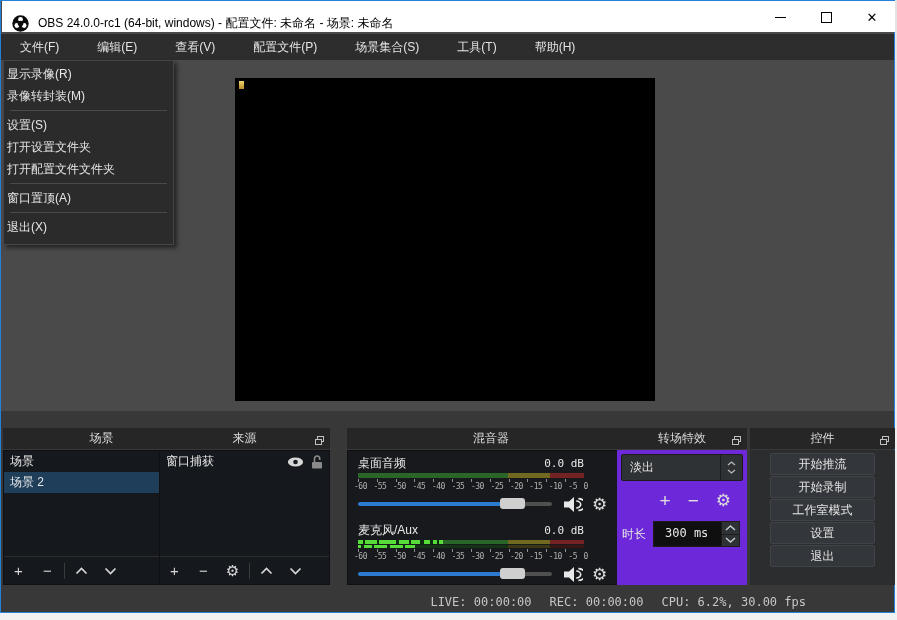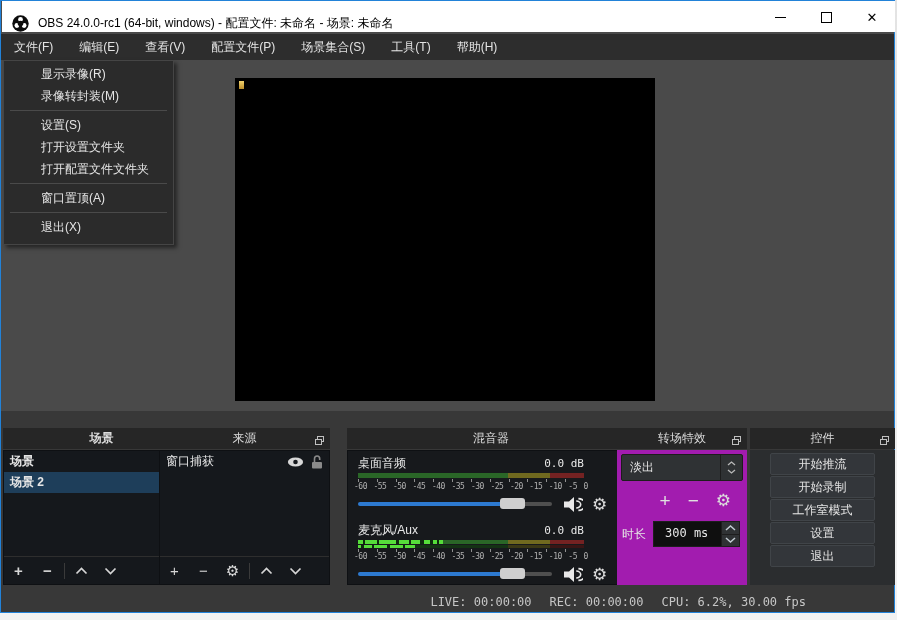--- a/index.html
+++ b/index.html
@@ -15,40 +15,40 @@
   .titlebar{position:absolute;left:1px;top:0;width:100%;height:31px;background:#ffffff;display:flex;align-items:flex-end;}
   .app-logo{margin-left:10px;display:flex;align-items:center;}
   .title-text{margin-left:9px;font-size:12px;color:#000;}
   .win-controls{position:absolute;right:0;top:0;height:33px;display:flex;}
   .win-btn{width:46px;height:100%;display:flex;align-items:center;justify-content:center;color:#000;font-size:13px;}
   .glyph-min{display:block;width:11px;height:1px;background:#000;}
   .glyph-max{display:block;width:9px;height:9px;border:1px solid #000;}
 
   
   .menubar{position:absolute;left:0;top:33px;width:100%;height:26px;background:#2d2d2d;display:flex;align-items:center;font-size:12px;color:#e4e4e4;}
-  .menu-item{padding:0 13px;height:100%;display:flex;align-items:center;white-space:nowrap;}
+  .menu-item{padding:0 19px;height:100%;display:flex;align-items:center;white-space:nowrap;}
 
   
   .main{position:absolute;left:0;top:59px;right:0;bottom:0;background:#4a4a4a;}
   .canvas{position:absolute;left:234px;top:18px;width:420px;height:323px;background:#000;}
   .canvas-source{position:absolute;left:4px;top:3px;width:5px;height:8px;background:linear-gradient(#f2d36e,#bb8d2b);}
 
   
   .file-menu{position:absolute;left:2px;top:59px;width:169px;background:#2b2b2b;border:1px solid #454545;
              box-shadow:3px 3px 4px rgba(0,0,0,.5);z-index:20;padding:2px 0 6px 0;}
-  .fm-item{height:22px;line-height:22px;padding-left:37px;font-size:12px;color:#e6e6e6;white-space:nowrap;}
+  .fm-item{height:22px;line-height:22px;padding-left:3px;font-size:12px;color:#e6e6e6;white-space:nowrap;}
   .fm-sep{height:1px;background:#4a4a4a;margin:3px 6px;}
 
   
   .docks{position:absolute;left:0;right:0;top:351px;bottom:0;background:#383838;}
   .panel{position:absolute;top:17px;height:157px;}
   .panel-header{position:absolute;left:0;right:0;top:0;height:21px;background:#262626;display:flex;align-items:center;justify-content:center;font-size:12px;color:#dcdcdc;}
   .float-icon{position:absolute;right:6px;top:6px;}
   .panel-body{position:absolute;left:0;right:0;top:22px;bottom:0;}
-  .p-scenes{left:2px;width:197px;font-weight:bold;}
+  .p-scenes{left:2px;width:197px;}
   .p-sources{left:158px;width:171px;}
   .p-mixer{left:346px;width:288px;}
   .p-transitions{left:616px;width:130px;}
   .p-controls{left:749px;width:145px;}
 
   
   .listbody{background:#15181c;border:1px solid #0e1013;display:flex;flex-direction:column;}
   .list{flex:1;overflow:hidden;}
   .list-item{height:21px;line-height:21px;padding-left:6px;font-size:12px;color:#e6e6e6;display:flex;align-items:center;}
   .list-item.selected{background:#1e3e5a;}
@@ -87,21 +87,21 @@
     font-family:"DejaVu Sans Mono",monospace;font-size:8px;letter-spacing:-0.5px;color:#b2b2b2;}
   .slider-row{display:flex;align-items:center;height:24px;margin-top:1px;}
   .slider{position:relative;width:194px;height:4px;border-radius:2px;
     background:linear-gradient(90deg,#2d7ad1 0 78%,#4f4f4f 78%);}
   .slider-handle{position:absolute;left:73%;top:-4px;width:25px;height:11px;background:#cfcfcf;border-radius:3px;}
   .spk{margin-left:11px;display:flex;}
   .gear{color:#dcdcdc;font-size:17px;line-height:1;margin-left:9px;}
   .gear.small{font-size:15px;margin:0;}
 
   
-  .transbody{background:#a21caf;padding:4px;}
+  .transbody{background:#6d28d9;padding:4px;}
   .combo{display:flex;height:25px;border:1px solid #1d1d1d;background:#2f3234;border-radius:2px;}
   .combo-text{flex:1;font-size:12px;color:#e4e4e4;line-height:24px;padding-left:8px;}
   .combo-spin{width:21px;border-left:1px solid #1d1d1d;display:flex;flex-direction:column;align-items:center;justify-content:center;gap:3px;}
   .tr-tools{display:flex;justify-content:flex-end;align-items:center;gap:17px;padding:10px 12px 0 0;}
   .tr-plusminus{color:#e0e0e0;font-size:19px;line-height:1;}
   .duration-row{display:flex;align-items:center;margin-top:11px;}
   .duration-label{font-size:12px;color:#e4e4e4;width:31px;padding-left:1px;}
   .spinbox{display:flex;height:24px;width:85px;border:1px solid #1d1d1d;background:#0f0f0f;}
   .spin-value{flex:1;font-family:"DejaVu Sans Mono",monospace;font-size:12px;color:#e8e8e8;line-height:23px;padding-left:11px;}
   .spin-btns{width:17px;display:flex;flex-direction:column;border-left:1px solid #1d1d1d;}

